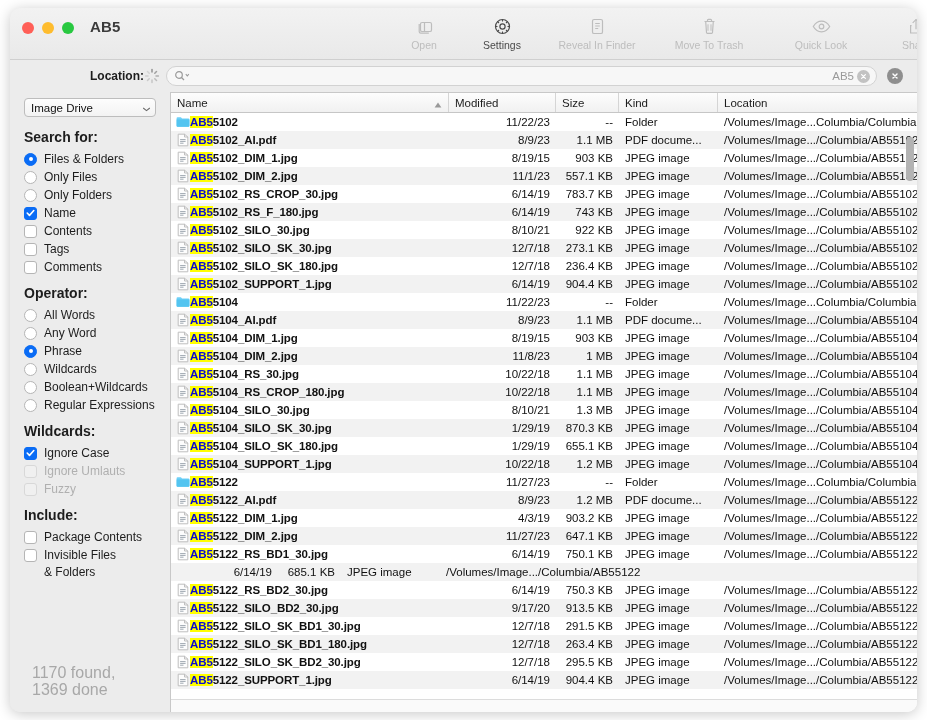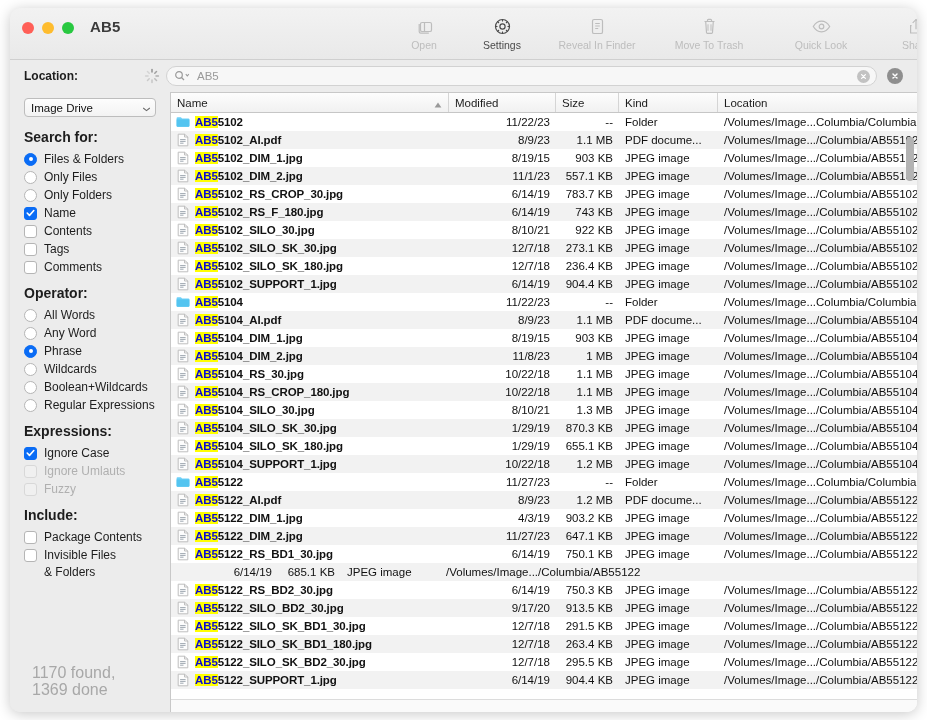--- a/index.html
+++ b/index.html
@@ -77,20 +77,21 @@
   .tool svg { display: block; }
   
   #searchrow {
     height: 32px;
     background: #ececec;
     display: flex;
     align-items: center;
     padding: 0 0 0 14px;
     flex: 0 0 auto;
     position: relative;
+    text-align: right;
   }
   #location-label {
     font-size: 12px;
     font-weight: 700;
     color: #1d1d1d;
     width: 120px;
   }
   #spinner { width: 16px; height: 16px; margin-right: 6px; }
   #searchfield {
     flex: 1;
@@ -242,21 +243,21 @@
     background: #ffffff;
   }
   .row.alt { background: #f2f2f2; justify-content: space-between; }
   .cell {
     padding: 0 6px;
     white-space: nowrap;
     overflow: hidden;
     display: flex;
     align-items: center;
   }
-  .cell.c-name { width: 278px; gap: 5px; padding-left: 5px; }
+  .cell.c-name { width: 278px; padding-left: 5px; }
   .cell.c-mod  { width: 107px; justify-content: flex-end; }
   .cell.c-size { width: 63px; justify-content: flex-end; }
   .cell.c-kind { width: 99px; }
   .cell.c-loc  { flex: 1; }
   .fname { font-weight: 700; letter-spacing: -.1px; }
   .fname .hl {
     background: #ffff00;
     color: #0a0ad2;
   }
   .ficon { width: 14px; height: 14px; flex: 0 0 auto; display: flex; align-items: center; justify-content: center; }
@@ -476,21 +477,21 @@
             <span class="radio"></span>
             <span class="txt">Boolean+Wildcards</span>
           </div>
           <div class="opt">
             <span class="radio"></span>
             <span class="txt">Regular Expressions</span>
           </div>
         </div>
 
         <div class="spacer-sm"></div>
-        <div class="grp-title">Expressions:</div>
+        <div class="grp-title">Wildcards:</div>
         <div>
           <div class="opt">
             <span class="check on">
               <svg width="9" height="8" viewBox="0 0 9 8">
                   <path d="M1.2 4l2.3 2.4L7.8 1.5" fill="none" stroke="#fff" stroke-width="1.6" stroke-linecap="round" stroke-linejoin="round"></path>
                 </svg>
             </span>
             <span class="txt">Ignore Case</span>
           </div>
           <div class="opt dim">

